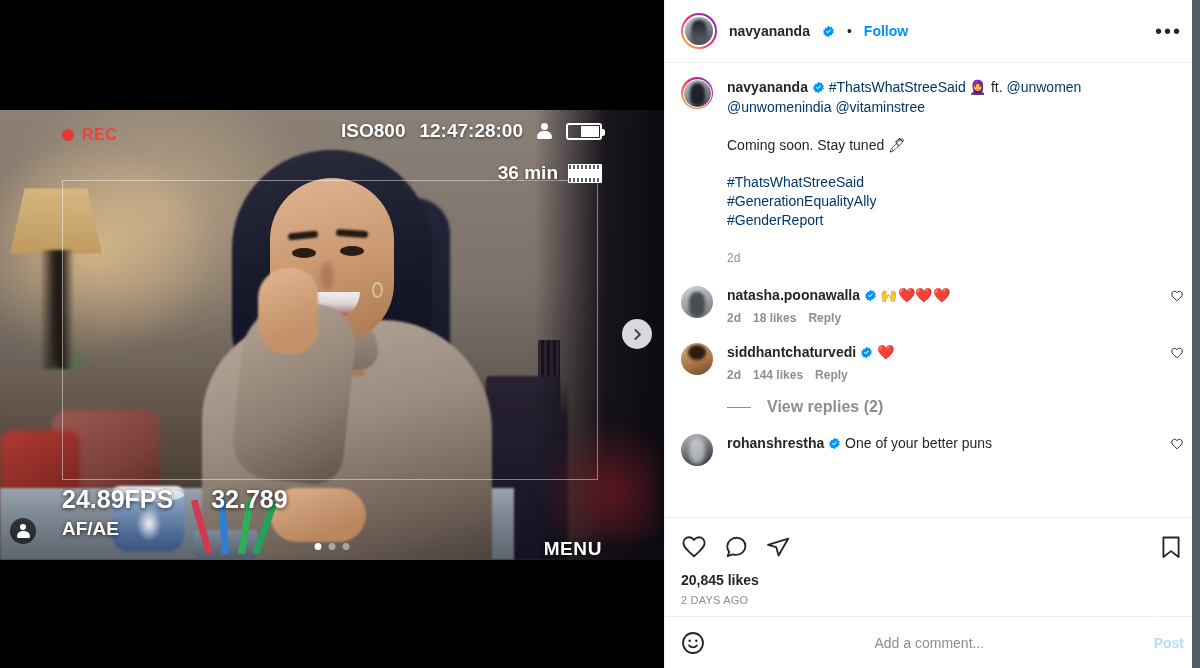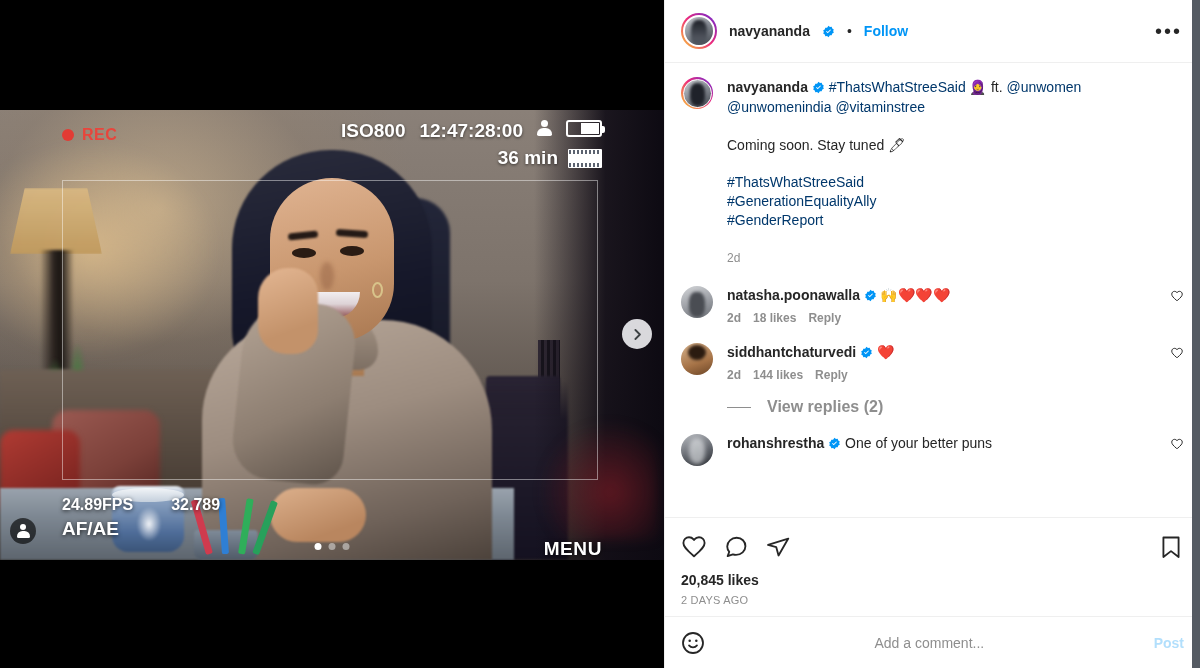--- a/index.html
+++ b/index.html
@@ -254,44 +254,44 @@
     display: flex; align-items: center; gap: 8px;
   }
   .rec-dot { width: 12px; height: 12px; border-radius: 50%; background: #e23b34; display:block; }
   .rec-label { color: #e8453c; font-size: 16px; font-weight: 700; letter-spacing: .5px; }
 
   .hud-top {
     position: absolute; right: 62px; top: 120px;
     color: #fff; text-align: right;
     text-shadow: 0 1px 3px rgba(0,0,0,.6);
   }
-  .hud-row1 { display: flex; align-items: flex-start; gap: 14px; font-size: 19px; font-weight: 700; }
+  .hud-row1 { display: flex; align-items: center; gap: 14px; font-size: 19px; font-weight: 700; }
   .hud-row2 { display: flex; align-items: center; justify-content: flex-end; gap: 10px;
-              font-size: 19px; font-weight: 700; margin-top: 5px; }
+              font-size: 19px; font-weight: 700; margin-top: 20px; }
   .person-ico { width: 15px; height: 16px; position: relative; display:inline-block; }
   .person-ico::before { content:''; position:absolute; left:4px; top:0; width:7px; height:7px;
                         border-radius:50%; background:#fff; }
   .person-ico::after { content:''; position:absolute; left:0; top:8px; width:15px; height:8px;
                        border-radius:7px 7px 2px 2px; background:#fff; }
   .battery { width: 36px; height: 17px; border: 2px solid #fff; border-radius: 3px;
              position: relative; display:inline-block; }
   .battery::after { content:''; position:absolute; right:-5px; top:4px; width:4px; height:7px;
                     background:#fff; border-radius:0 2px 2px 0; }
   .battery > span { position:absolute; right:1px; top:1px; bottom:1px; width:55%; background:#fff; display:block; }
   .filmstrip { width: 34px; height: 19px; background:#fff; position:relative; display:inline-block;
                border-radius:1px; }
   .filmstrip::before, .filmstrip::after {
     content:''; position:absolute; left:1px; right:1px; height:4px;
     background: repeating-linear-gradient(90deg, #5c6370 0 2px, #fff 2px 4px);
   }
   .filmstrip::before { top:1px; } .filmstrip::after { bottom:1px; }
 
   .hud-bl { position: absolute; left: 62px; bottom: 128px; color: #fff;
             text-shadow: 0 1px 4px rgba(0,0,0,.75); }
-  .hud-bl .l1 { font-size: 16px; font-weight: 700; display:flex; gap: 38px; }
+  .hud-bl .l1 { font-size: 25px; font-weight: 700; display:flex; gap: 38px; }
   .hud-bl .l2 { font-size: 19px; font-weight: 700; margin-top: 4px; }
   .menu-label { position: absolute; right: 62px; bottom: 108px; color:#fff;
                 font-size: 19px; font-weight: 700; letter-spacing: .6px;
                 text-shadow: 0 1px 4px rgba(0,0,0,.7); }
 
   .tag-badge {
     position: absolute; left: 10px; bottom: 124px;
     width: 26px; height: 26px; border-radius: 50%;
     background: rgba(0,0,0,.62);
     display: flex; align-items: center; justify-content: center;

